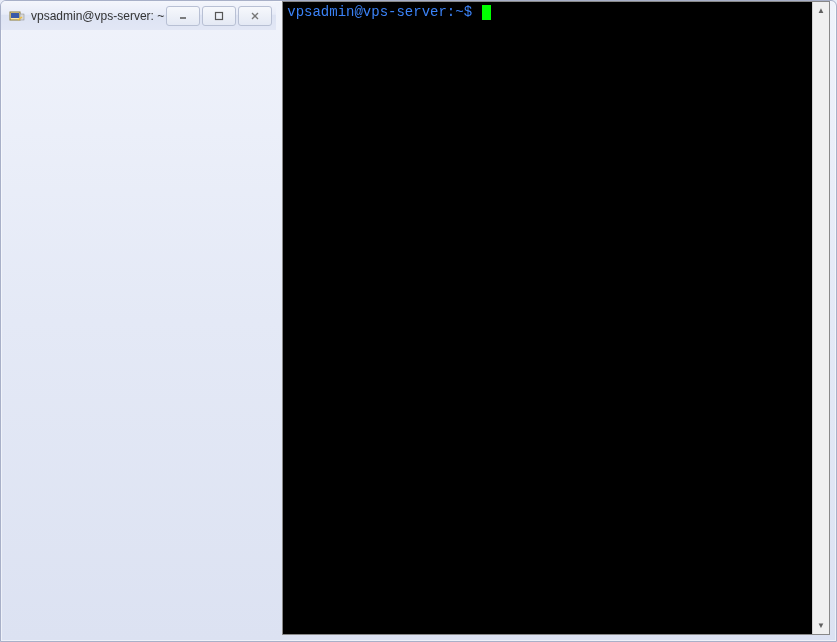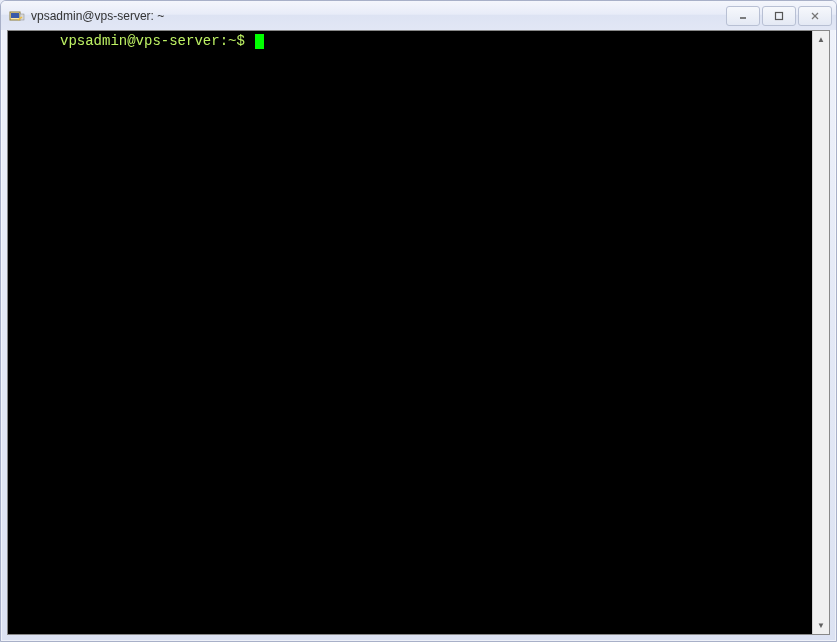--- a/index.html
+++ b/index.html
@@ -14,21 +14,21 @@
       font-family: "Segoe UI", Tahoma, sans-serif;
       overflow: hidden;
     }
     .window {
       width: 837px;
       height: 642px;
       border: 1px solid #a8b0c8;
       border-radius: 6px 6px 0 0;
       background: linear-gradient(to bottom, #f0f3fb 0%, #e4e9f6 50%, #dce2f2 100%);
       display: flex;
-      flex-direction: column;
+      flex-direction: row;
       box-shadow: inset 0 0 0 1px rgba(255,255,255,0.5);
     }
     .titlebar {
       height: 29px;
       display: flex;
       align-items: center;
       padding: 0 4px 0 8px;
       background: linear-gradient(to bottom, #f4f6fc 0%, #e8ecf8 45%, #dde3f3 50%, #e2e7f5 100%);
       border-radius: 5px 5px 0 0;
     }
@@ -83,22 +83,21 @@
       background: #000;
       font-family: "Consolas", "Courier New", monospace;
       font-size: 14px;
       line-height: 16px;
       padding: 2px 4px;
       color: #fff;
       overflow: hidden;
       white-space: pre;
     }
     .prompt-user {
-      color: #bef264;
-      margin-left: 48px;
+      color: #3b82f6;
     }
     .cursor {
       display: inline-block;
       width: 9px;
       height: 15px;
       background: #00ff00;
       vertical-align: text-bottom;
       margin-left: 2px;
     }
     .scrollbar {

